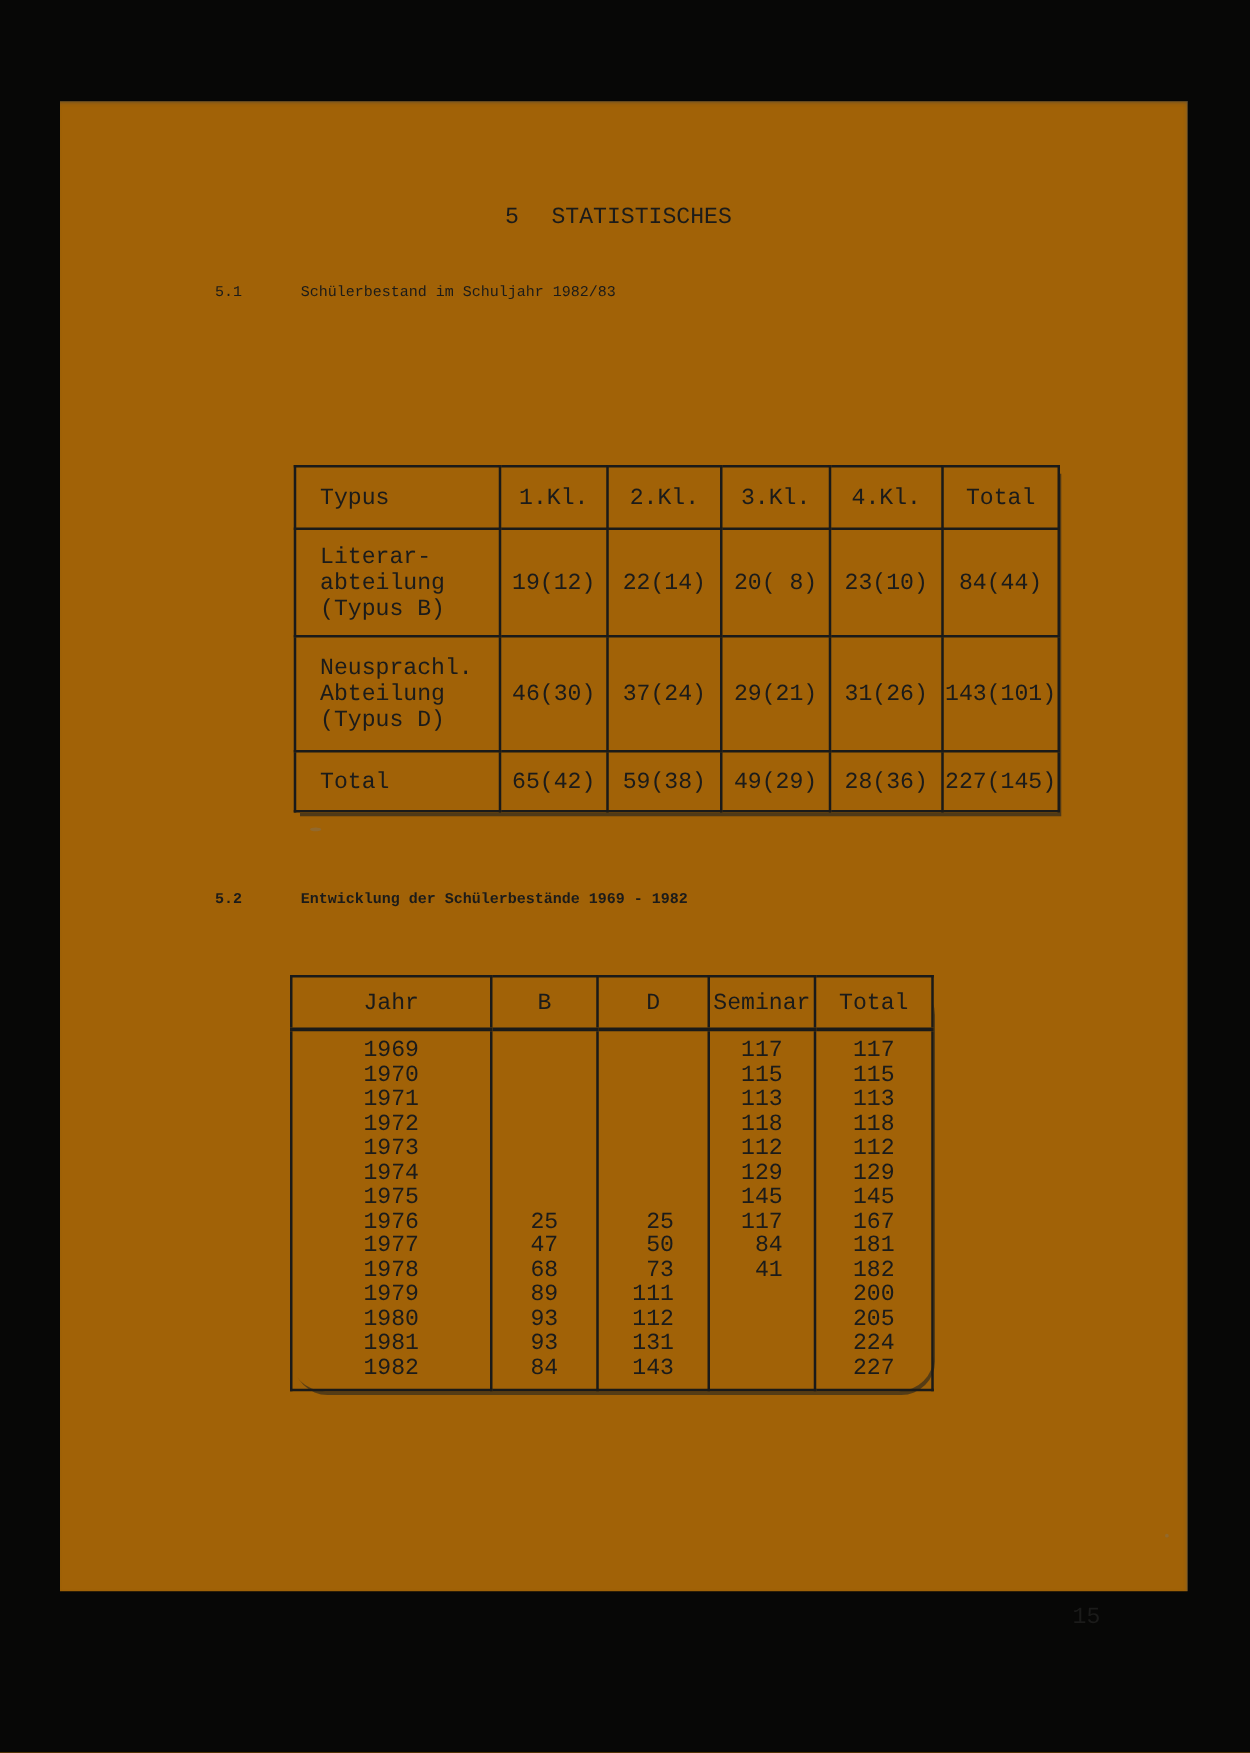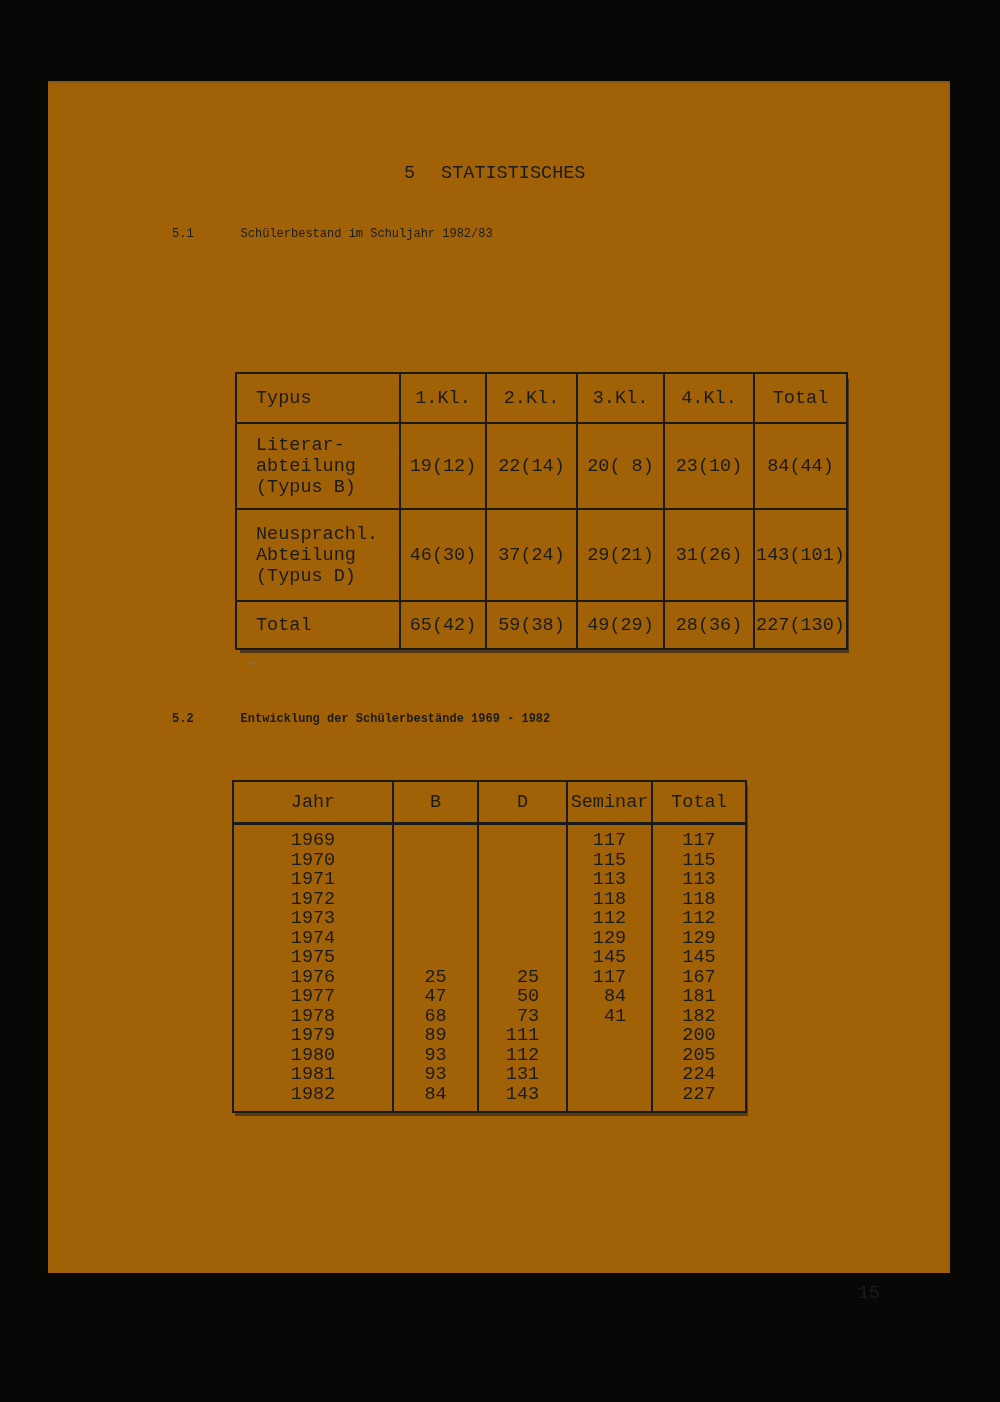--- a/index.html
+++ b/index.html
@@ -49,20 +49,21 @@
   .t1 th, .t1 td { border:2px solid #1a1a19; text-align:center; }
   .t1 th { height:46px; }
   .t1 tbody tr:nth-child(1) td { height:82px; }
   .t1 tbody tr:nth-child(2) td { height:88px; }
   .t1 tbody tr:nth-child(3) td { height:44px; }
   .t1 .lab { text-align:left; padding-left:19px; white-space:pre; }
   .t1 .val { white-space:pre; }
   .t2 {
     left:184px; top:699px;
     box-shadow: 2px 4px 0 -1px rgba(35,35,32,0.6);
+    border-radius: 28px;
   }
   .t2 th { border:2px solid #1a1a19; border-bottom:3px solid #1a1a19; height:38px; }
   .t2 td {
     border:2px solid #1a1a19; border-top:none;
     vertical-align:top; text-align:center;
     padding-top:6px; padding-bottom:7px;
   }
   .colpre { white-space:pre; line-height:19.5px; font-size:18.5px; }
   .pageno { position:absolute; left:810px; top:1202px; font-size:18.5px; }
   .speck { position:absolute; background:rgba(120,120,115,0.35); border-radius:50%; }
@@ -122,21 +123,21 @@
           <td class="val">29(21)</td>
           <td class="val">31(26)</td>
           <td class="val">143(101)</td>
         </tr>
         <tr>
           <td class="lab">Total</td>
           <td class="val">65(42)</td>
           <td class="val">59(38)</td>
           <td class="val">49(29)</td>
           <td class="val">28(36)</td>
-          <td class="val">227(130)</td>
+          <td class="val">227(145)</td>
         </tr>
       </tbody>
   </table>
 
   <div class="section sec52">
     <span class="secnum">5.2</span><span class="sechead">Entwicklung der Schülerbestände 1969 - 1982</span>
   </div>
 
   <table class="t2">
     <colgroup>

